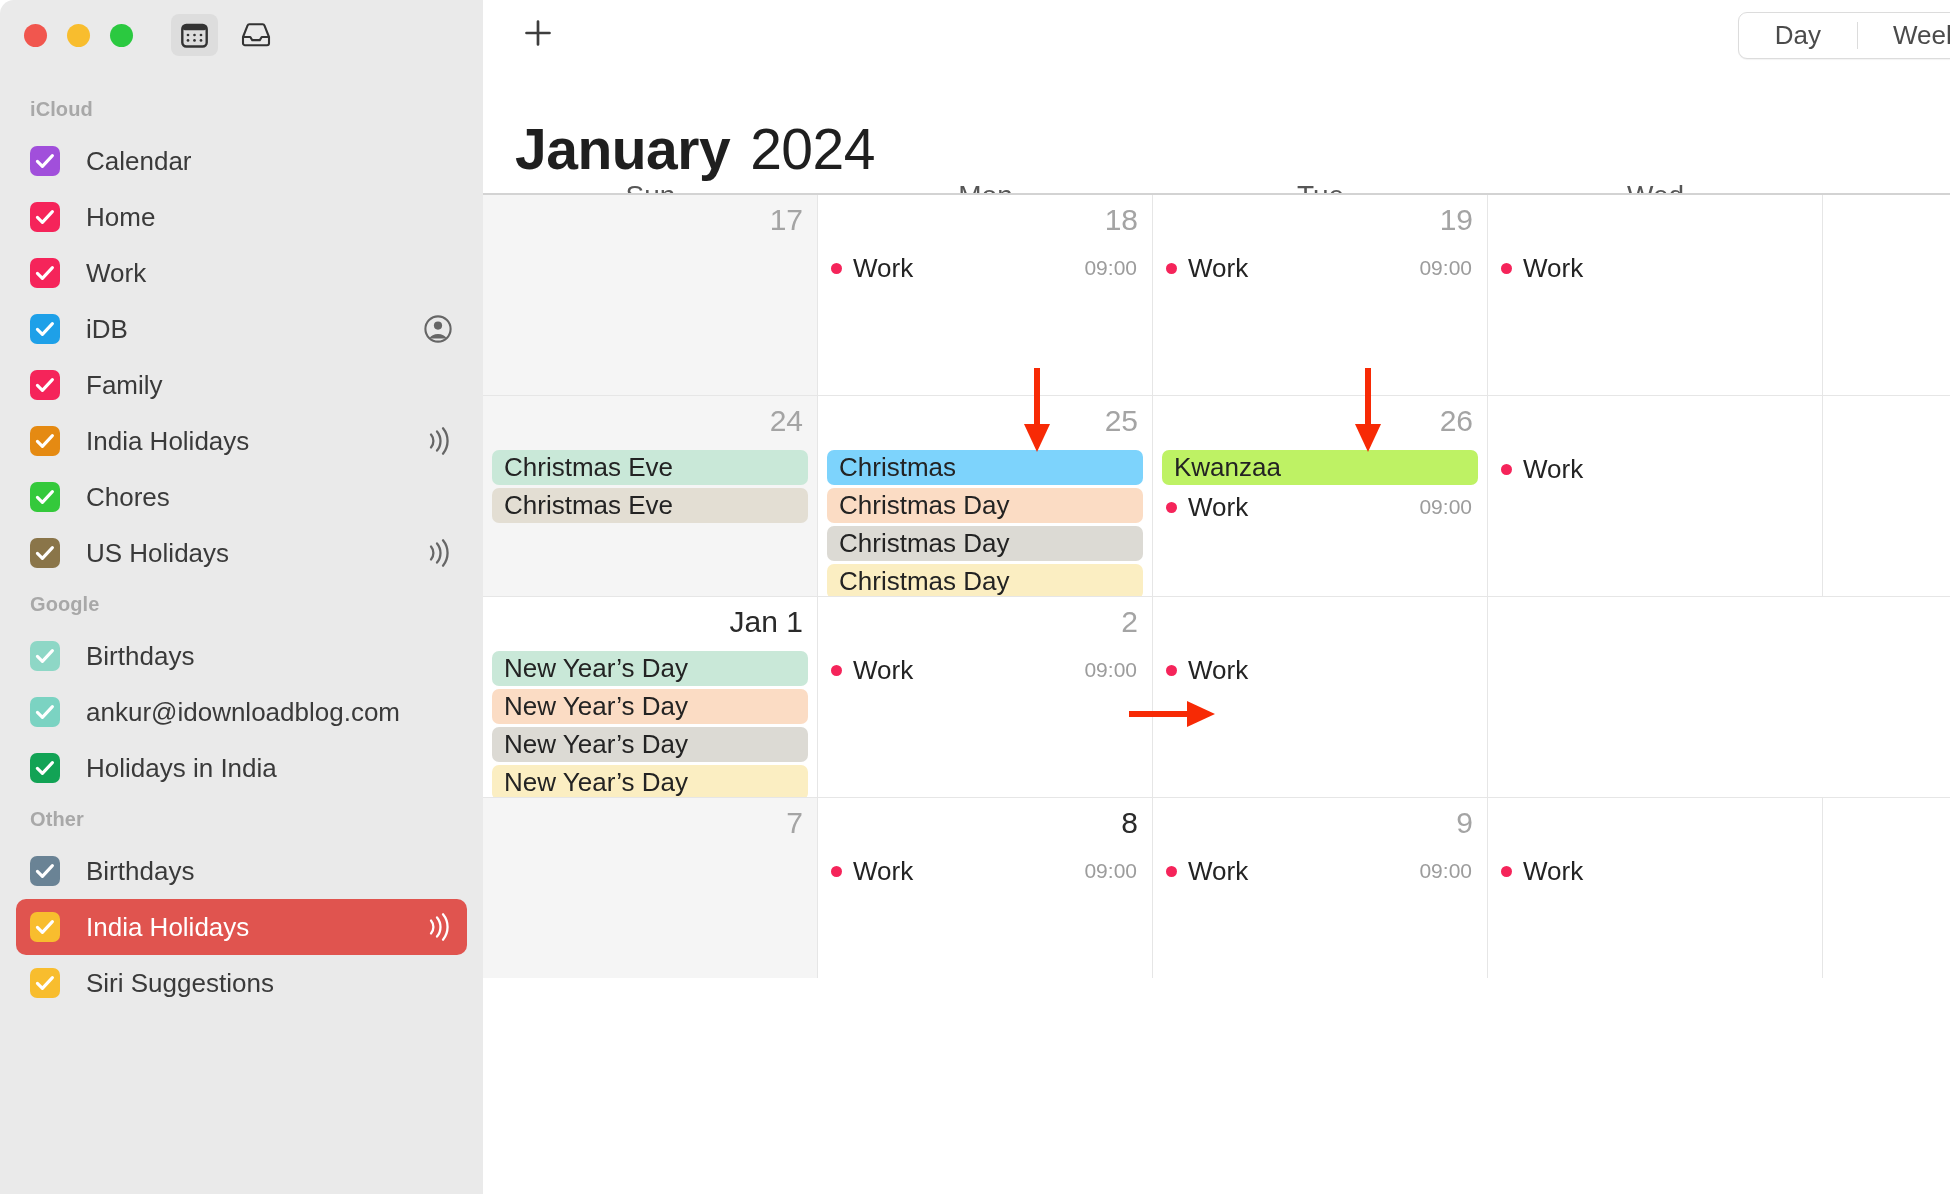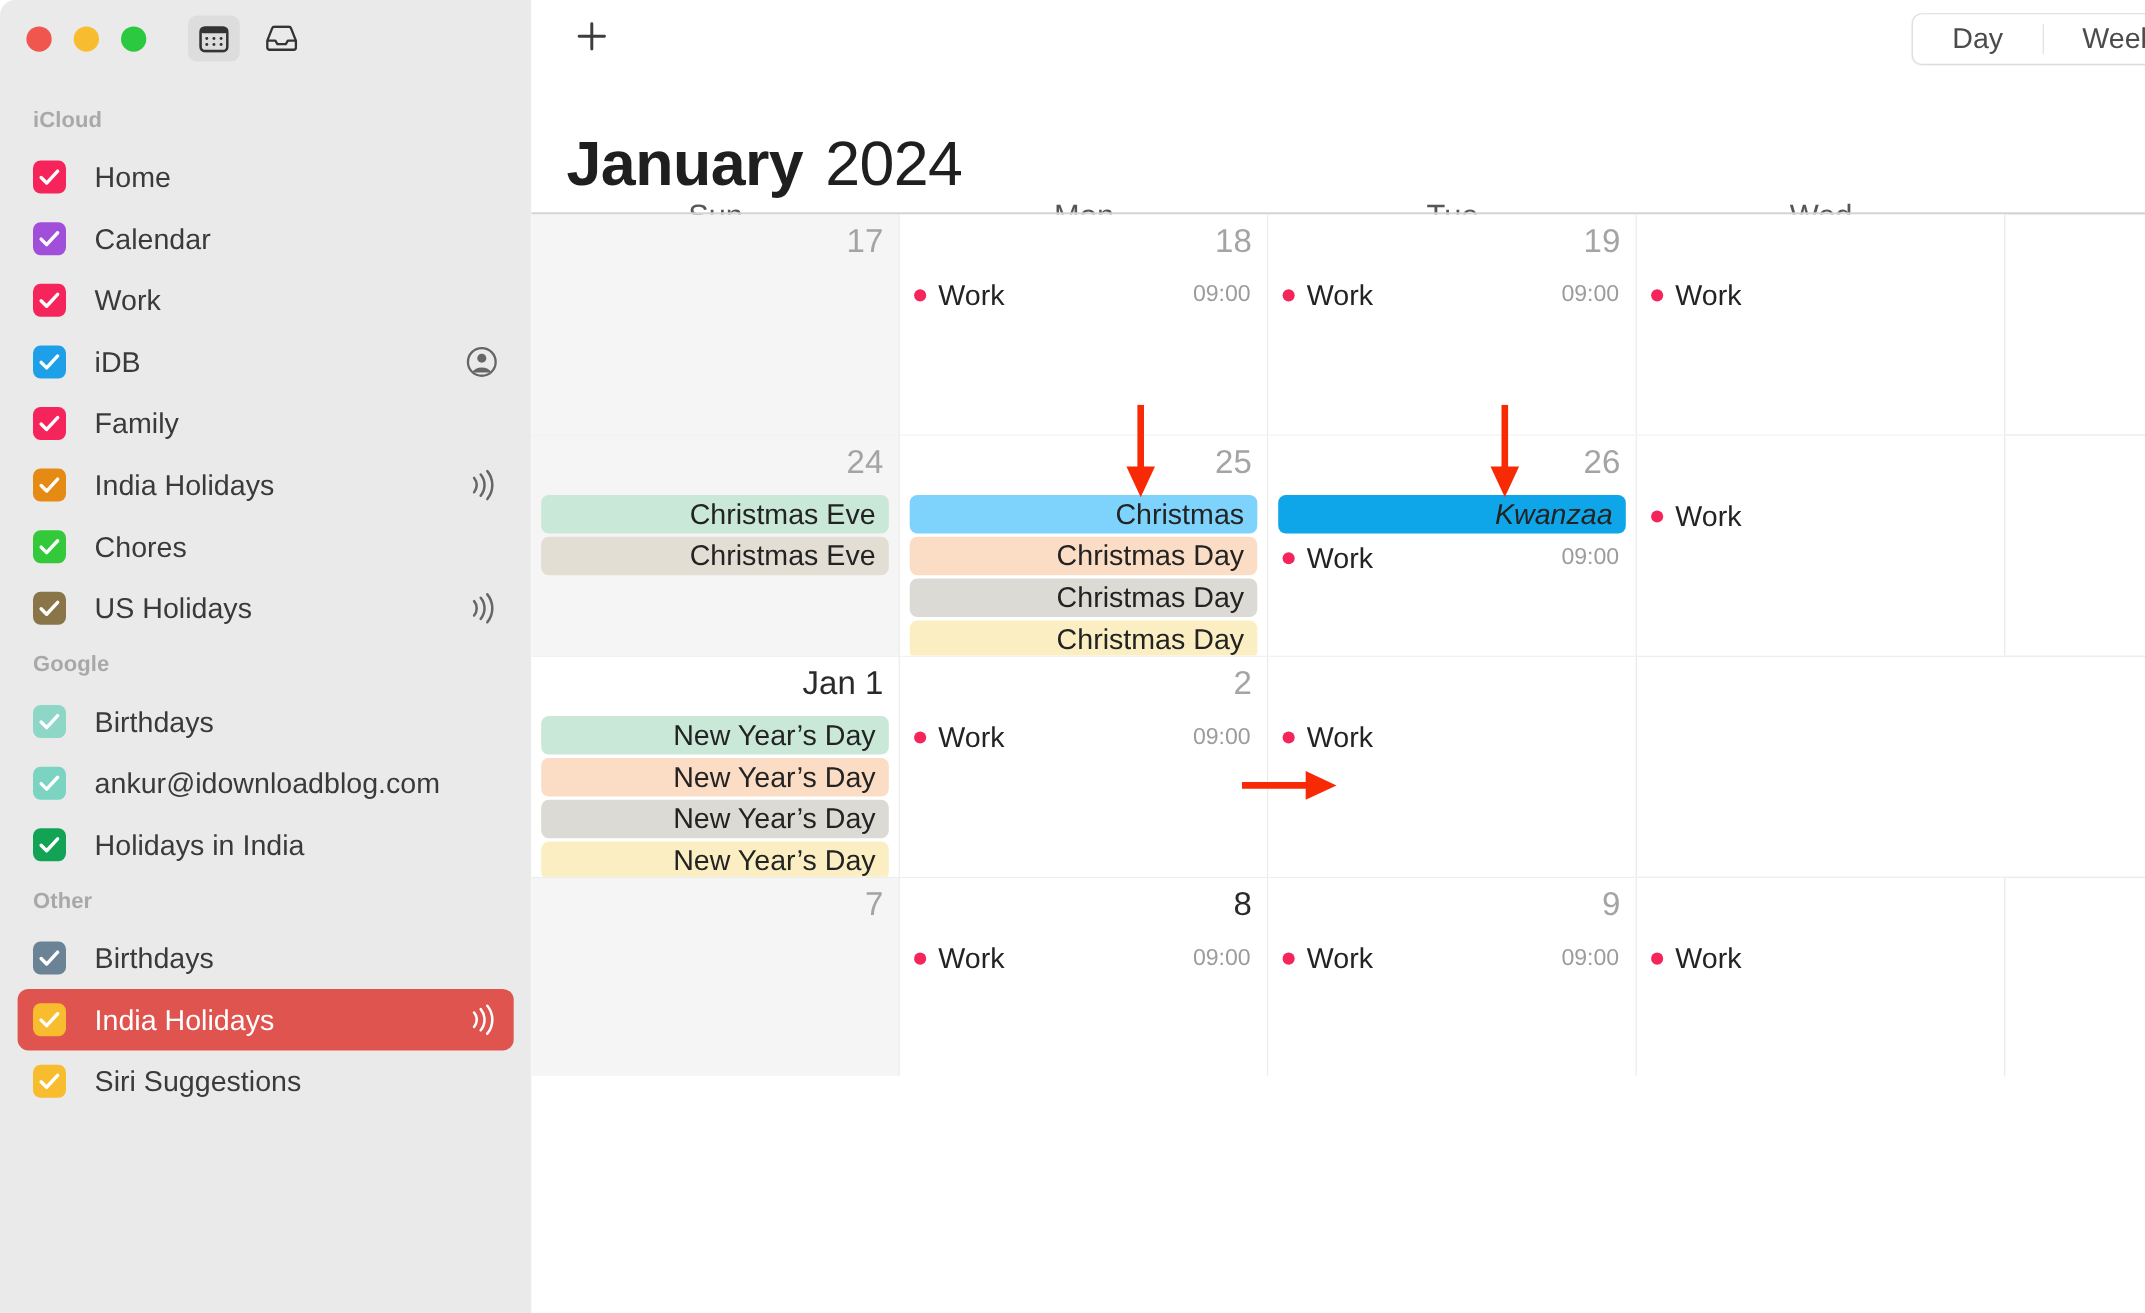--- a/index.html
+++ b/index.html
@@ -199,21 +199,20 @@
     position: absolute;
     left: 0; right: 0;
     top: 195px;
     bottom: 0;
   }
   .week {
     display: flex;
     height: 201px;
     border-bottom: 1px solid #e6e6e6;
     box-sizing: border-box;
-    text-align: right;
   }
   .daycell {
     position: relative;
     box-sizing: border-box;
     border-right: 1px solid #e6e6e6;
     background: #ffffff;
     overflow: hidden;
   }
   .daycell.other-month { background: #f5f5f5; }
   .daynum {
@@ -312,34 +311,34 @@
               <path d="M2 14 h7.3 l1.9 3.1 h7.6 l1.9-3.1 H28" fill="none" stroke="#333" stroke-width="2.1" stroke-linejoin="round"></path>
             </svg>
           </span>
         </div>
       </div>
     </div>
 
     <div class="side-scroll" id="sidebar-groups">
         <div class="group-header">iCloud</div>
         <div class="cal-row">
+          <span class="cbox" style="background: rgb(161, 79, 219);">
+            <svg width="30" height="30" viewBox="0 0 30 30">
+              <path d="M7.4 15.4 L12.4 20.4 L22.4 9.6" fill="none" stroke="#ffffff" stroke-width="3.1" stroke-linecap="round" stroke-linejoin="round"></path>
+            </svg>
+          </span>
+          <span class="cal-label">Calendar</span>
+        </div>
+        <div class="cal-row">
           <span class="cbox" style="background: rgb(245, 36, 90);">
             <svg width="30" height="30" viewBox="0 0 30 30">
               <path d="M7.4 15.4 L12.4 20.4 L22.4 9.6" fill="none" stroke="#ffffff" stroke-width="3.1" stroke-linecap="round" stroke-linejoin="round"></path>
             </svg>
           </span>
           <span class="cal-label">Home</span>
-        </div>
-        <div class="cal-row">
-          <span class="cbox" style="background: rgb(161, 79, 219);">
-            <svg width="30" height="30" viewBox="0 0 30 30">
-              <path d="M7.4 15.4 L12.4 20.4 L22.4 9.6" fill="none" stroke="#ffffff" stroke-width="3.1" stroke-linecap="round" stroke-linejoin="round"></path>
-            </svg>
-          </span>
-          <span class="cal-label">Calendar</span>
         </div>
         <div class="cal-row">
           <span class="cbox" style="background: rgb(245, 36, 90);">
             <svg width="30" height="30" viewBox="0 0 30 30">
               <path d="M7.4 15.4 L12.4 20.4 L22.4 9.6" fill="none" stroke="#ffffff" stroke-width="3.1" stroke-linecap="round" stroke-linejoin="round"></path>
             </svg>
           </span>
           <span class="cal-label">Work</span>
         </div>
         <div class="cal-row">
@@ -545,21 +544,21 @@
             <div class="events">
               <div class="chip" style="background: #7dd3fc;">Christmas</div>
               <div class="chip" style="background: rgb(251, 220, 196);">Christmas Day</div>
               <div class="chip" style="background: rgb(220, 218, 212);">Christmas Day</div>
               <div class="chip" style="background: rgb(251, 238, 194);">Christmas Day</div>
             </div>
           </div>
           <div class="daycell" style="width: 335px; flex: 0 0 335px;">
             <div class="daynum">26</div>
             <div class="events">
-              <div class="chip" style="background: #0ea5e9; font-style: italic;">Kwanzaa</div>
+              <div class="chip" style="background: #bef264;">Kwanzaa</div>
               <div class="ev-timed">
                 <span class="ev-dot" style="background: rgb(245, 36, 90);"></span>
                 <span class="ev-title">Work</span>
                 <span class="ev-time">09:00</span>
               </div>
             </div>
           </div>
           <div class="daycell" style="width: 335px; flex: 0 0 335px;">
             <div class="events">
               <div class="ev-timed">

